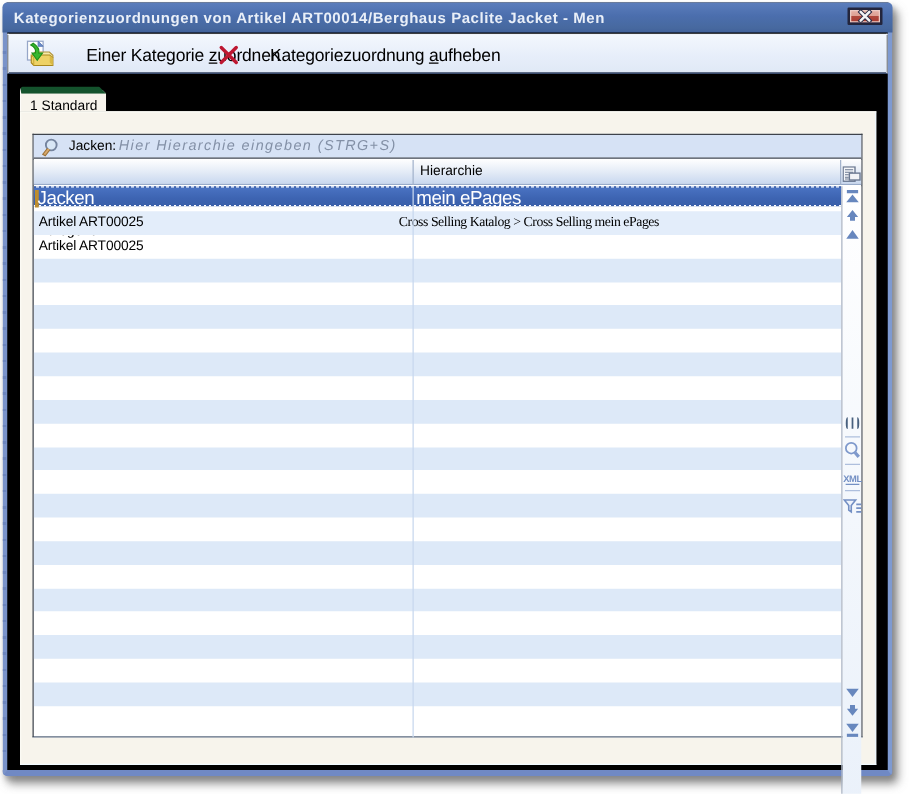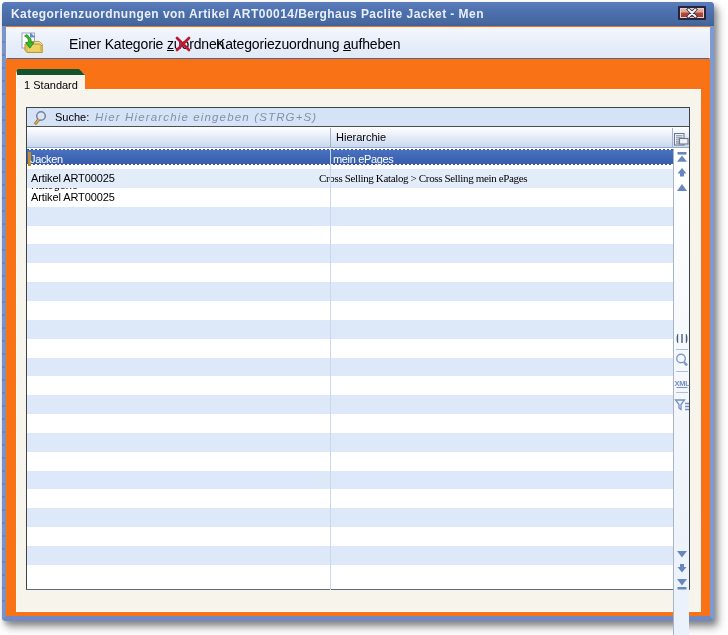--- a/index.html
+++ b/index.html
@@ -1,19 +1,19 @@
 <!DOCTYPE html>
 <html><head>
 <meta charset="utf-8">
 <style>
   html,body{margin:0;padding:0;background:#ffffff;}
   *{box-sizing:border-box;}
   body{font-family:"Liberation Sans", sans-serif;width:728px;height:635px;position:relative;overflow:hidden;}
   #win{position:absolute;left:2px;top:2px;width:712px;height:619px;
-    background:#f97316;
+    background:#000000;
     border-left:4px solid #7a93c9;
     border-right:4px solid #7e9ad1;
     border-bottom:5px solid #7089c4;
     border-radius:4px 4px 4px 4px;
     box-shadow:4px 6px 8px rgba(108,108,108,.7), 2px 3px 4px rgba(125,125,125,.45);}
   #title{position:absolute;left:-4px;top:0;width:712px;height:24px;
     background:linear-gradient(180deg,#5b7dbc 0%,#4b6ead 45%,#47699f 85%,#40609a 100%);
     border-radius:4px 4px 0 0;
     color:#e9eff8;font-size:12px;font-weight:bold;line-height:24px;}
   #title span{position:absolute;left:9px;top:0;white-space:nowrap;letter-spacing:0.45px;}
@@ -38,21 +38,21 @@
   #header{position:absolute;left:0;top:20px;width:662px;height:20px;
     background:linear-gradient(180deg,#fdfdfe 0%,#e9eff8 40%,#c9d8ef 100%);
     border-bottom:1px solid #98abc9;}
   #header .h1{position:absolute;left:4px;top:0;line-height:19px;font-size:11px;color:#000;margin-top:48px;}
   #header .h2{position:absolute;left:309px;top:0;line-height:19px;font-size:11px;color:#000;}
   #rows{position:absolute;left:0;top:41px;width:646px;height:442px;overflow:hidden;}
   .row{position:absolute;left:0;width:646px;height:18.85px;font-size:11px;color:#000;}
   .row .c1{position:absolute;left:4px;top:0;line-height:18.85px;white-space:nowrap;letter-spacing:-0.1px;}
   .row .c2{position:absolute;left:292px;top:0;line-height:18.85px;white-space:nowrap;letter-spacing:-0.35px;font-family:Liberation Serif, serif;}
   .pale{background:#dde9f8;}
-  #sel{position:absolute;left:0;top:0;width:646px;height:16px;font-size:11px;letter-spacing:-0.35px;
+  #sel{position:absolute;left:0;top:0;width:646px;height:16px;font-size:15px;letter-spacing:-0.35px;
     background:linear-gradient(180deg,#4b74c4 0%,#3d64b2 60%,#3a5fa9 100%);
     color:#fff;}
   #sel .dots{position:absolute;left:0;width:646px;height:1px;
     background:repeating-linear-gradient(90deg,#fff 0 2px,transparent 2px 4px);}
   #coldiv{position:absolute;left:303px;top:41px;width:1px;height:441px;background:#c8d8ee;}
   #hdiv{position:absolute;left:303px;top:20px;width:1px;height:20px;background:#a3b3cc;}
   #strip{position:absolute;left:646px;top:41px;width:16px;height:529px;
     background:linear-gradient(180deg,#ffffff 0%,#f3f7fc 50%,#e9f0fa 100%);
     border-left:1px solid #aab4c4;text-align:right;}
   #strip svg{position:absolute;left:0;}
@@ -90,21 +90,21 @@
     <span class="tbtxt" style="left:185px">Kategoriezuordnung <u>a</u>ufheben</span>
   </div>
   <div id="tab">1 Standard</div>
   <div id="page">
     <div id="grid">
       <div id="search">
         <svg width="17" height="16" viewBox="0 0 17 16" style="position:absolute;left:5px;top:2px">
           <circle cx="9" cy="6" r="4.3" fill="#d8e6f5" stroke="#75849e" stroke-width="1.5"></circle>
           <path d="M6 8.6 L2.2 13.4 L4.2 14.6 L8 9.8" fill="#d8a868" stroke="#9a7038" stroke-width="0.9"></path>
         </svg>
-        <span class="lbl">Suche:</span>
+        <span class="lbl">Jacken:</span>
         <span class="ph">Hier Hierarchie eingeben (STRG+S)</span>
       </div>
       <div id="header">
         <span class="h1">Kategorie</span>
         <span class="h2">Hierarchie</span>
         <svg width="16" height="15" viewBox="0 0 16 15" style="position:absolute;left:647px;top:5px">
           <rect x="0.5" y="0.5" width="9.5" height="11.5" fill="#f4f6f9" stroke="#6a7890" stroke-width="1.1"></rect>
           <path d="M2 2.8 H8.5 M2 4.8 H8.5 M2 6.8 H5 M2 8.8 H5 M2 10.2 H5" stroke="#6a7890" stroke-width="0.9"></path>
           <rect x="5.5" y="5.5" width="8.5" height="5.5" fill="#f2f3f6" stroke="#6a7890" stroke-width="1.1"></rect>
         </svg>

